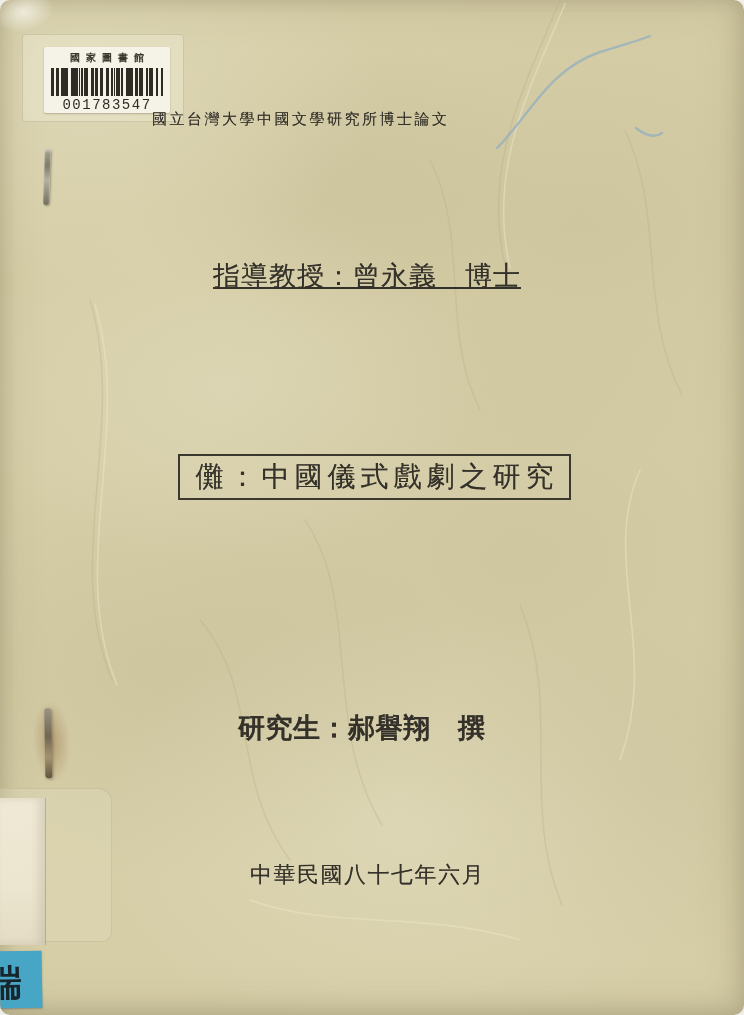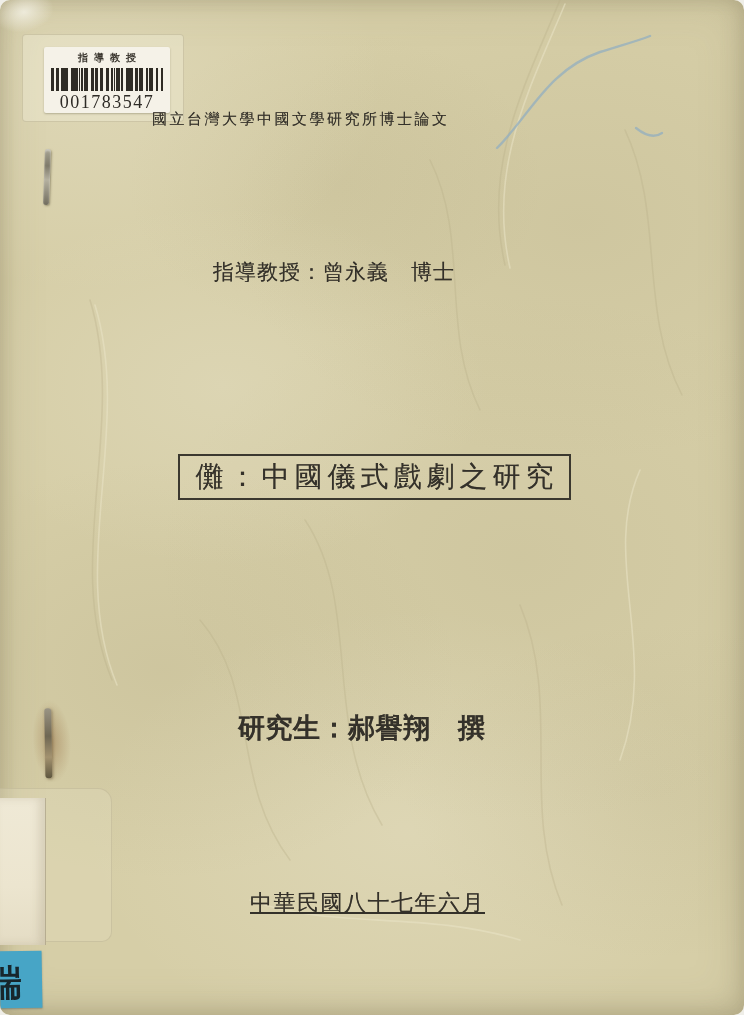--- a/index.html
+++ b/index.html
@@ -52,22 +52,22 @@
   }
   .barcode{
     margin-top:3px;width:112px;height:30px;
     background-color:#f5f2e8;
     background-image:
       repeating-linear-gradient(90deg,#2f2c25 0 2px,transparent 2px 5px),
       repeating-linear-gradient(90deg,#2f2c25 0 1px,transparent 1px 7px),
       repeating-linear-gradient(90deg,#2f2c25 0 3px,transparent 3px 11px);
   }
   .lib-number{
-    margin-top:1px;font-size:18px;letter-spacing:1.5px;color:#2e2b26;
-    font-family:Liberation Serif, serif;
+    margin-top:1px;font-size:14px;letter-spacing:1.5px;color:#2e2b26;
+    font-family:Liberation Mono, monospace;
   }
 
   
   .staple-top{
     position:absolute;left:44px;top:149px;width:6px;height:56px;
     background:linear-gradient(180deg,#a9a695 0%,#7e7a6a 30%,#b5b1a0 55%,#716d5e 100%);
     border-radius:3px;transform:rotate(2deg);
     box-shadow:1px 1px 2px rgba(90,82,56,.5), inset 0 2px 2px rgba(255,255,255,.4);
   }
   .rust-blob{
@@ -77,30 +77,30 @@
   }
   .staple-bottom{
     position:absolute;left:12px;top:8px;width:7px;height:70px;
     background:linear-gradient(180deg,#9a9484 0%,#6f6753 40%,#a3926f 70%,#5f573f 100%);
     border-radius:3px;transform:rotate(3deg);
     box-shadow:1px 1px 3px rgba(90,70,40,.5);
   }
 
   
   .institution{left:152px;top:110px;font-size:15px;letter-spacing:2.5px;}
-  .advisor{left:213px;top:258px;font-size:21px;letter-spacing:1px;}
+  .advisor{left:213px;top:258px;font-size:27px;letter-spacing:1px;text-decoration:underline;}
   .title-box{
     position:absolute;left:178px;top:454px;width:393px;height:46px;
     border:2px solid #3b382f;
     display:flex;align-items:center;justify-content:center;
     background:rgba(222,215,182,.25);
   }
   .title-text{font-size:28px;letter-spacing:5px;white-space:nowrap;text-indent:5px;}
   .student{left:238px;top:710px;font-size:27px;letter-spacing:.5px;font-weight:bold;}
-  .dateline{left:250px;top:888px;font-size:22px;letter-spacing:1.5px;text-decoration:underline;}
+  .dateline{left:250px;top:860px;font-size:22px;letter-spacing:1.5px;}
 
   
   .tape-bottom{
     position:absolute;left:-24px;top:788px;width:136px;height:154px;
     background:rgba(238,233,212,.20);
     border:1px solid rgba(190,180,148,.55);
     border-radius:0 14px 10px 0;
   }
   .worn-label{
     position:absolute;left:0px;top:798px;width:46px;height:147px;
@@ -151,21 +151,21 @@
     <g fill="none" stroke="#93afc0" stroke-width="2.4" opacity="0.75" stroke-linecap="round">
       <path d="M 497 148 C 530 115, 548 70, 600 52 C 618 46, 635 42, 650 36"></path>
       <path d="M 636 128 C 646 136, 655 138, 662 133"></path>
     </g>
   </svg>
 
   <div class="corner-wear"></div>
 
   <div class="tape-top"></div>
   <div class="lib-label">
-    <div class="lib-name">指導教授</div>
+    <div class="lib-name">國家圖書館</div>
     <div class="barcode"></div>
     <div class="lib-number">001783547</div>
   </div>
 
   <div class="staple-top"></div>
   <div class="rust-blob">
     <div class="staple-bottom"></div>
   </div>
 
   <div class="line ink institution">國立台灣大學中國文學研究所博士論文</div>

